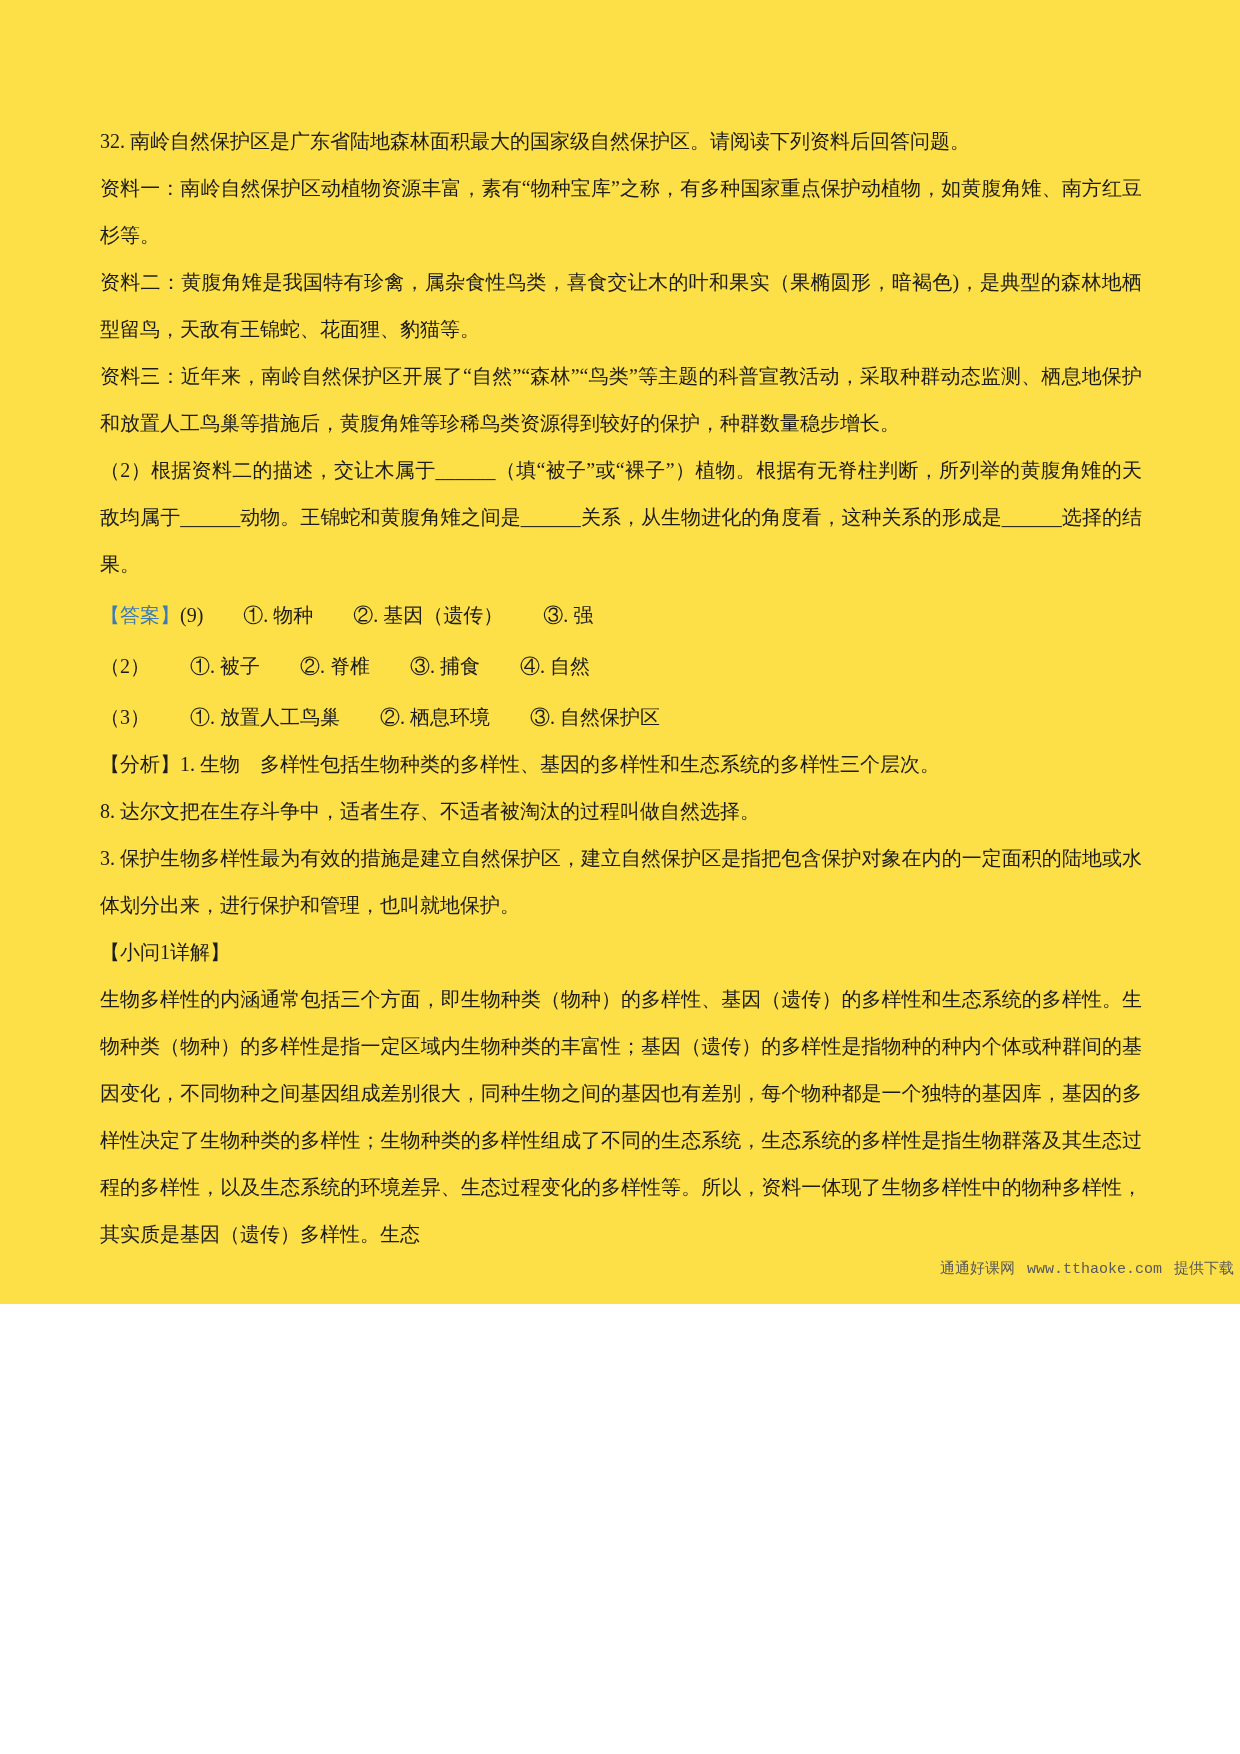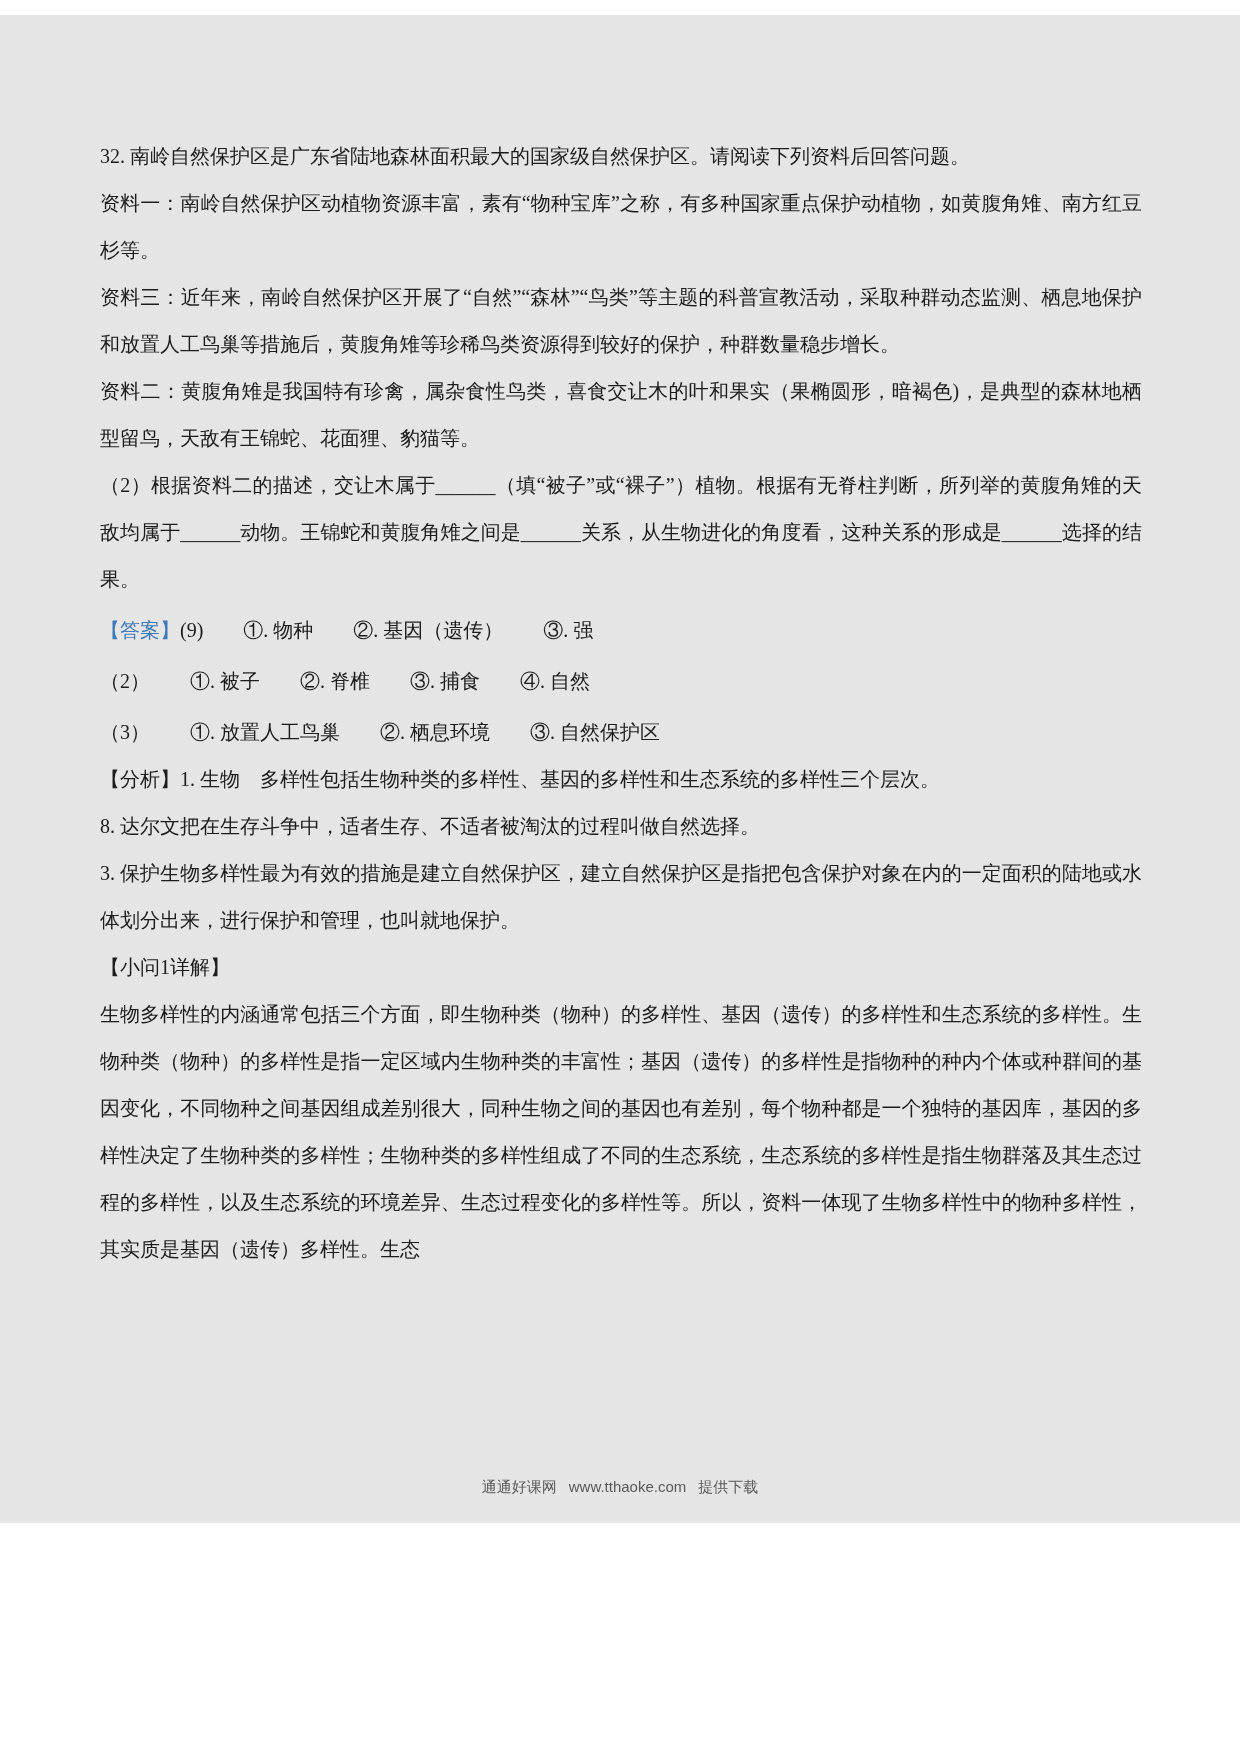--- a/index.html
+++ b/index.html
@@ -8,61 +8,60 @@
     background: #ffffff;
   }
   body {
     width: 1240px;
     font-family: "Liberation Serif", "DejaVu Serif", serif;
     color: #1c1c1c;
   }
   .page {
     position: relative;
     width: 1240px;
-    height: 1508px;
+    height: 1304px;
     box-sizing: border-box;
     padding: 118px 98px 90px 100px;
-    background: #e5e5e5;
+    background: #fde047;
     overflow: hidden;
-    margin-top: 15px;
   }
   .content p {
     margin: 0;
     font-size: 20px;
     line-height: 2.35;
     text-align: justify;
     word-break: break-all;
   }
   .content p.answer-line { margin-top: 4px; }
   .label-blue { color: #3d7ab8; }
   .footer {
     position: absolute;
     left: 0;
     bottom: 26px;
     width: 100%;
-    text-align: center;
+    text-align: right;
     font-size: 15px;
     color: #595959;
-    font-family: Liberation Sans, sans-serif;
+    font-family: Liberation Mono, monospace;
   }
   .footer span { margin: 0 6px; }
 </style>
 </head>
 <body>
 
 <div class="page">
   <div class="content">
 
     <p>32. 南岭自然保护区是广东省陆地森林面积最大的国家级自然保护区。请阅读下列资料后回答问题。</p>
 
     <p>资料一：南岭自然保护区动植物资源丰富，素有“物种宝库”之称，有多种国家重点保护动植物，如黄腹角雉、南方红豆杉等。</p>
 
+    <p>资料二：黄腹角雉是我国特有珍禽，属杂食性鸟类，喜食交让木的叶和果实（果椭圆形，暗褐色)，是典型的森林地栖型留鸟，天敌有王锦蛇、花面狸、豹猫等。</p>
+
     <p>资料三：近年来，南岭自然保护区开展了“自然”“森林”“鸟类”等主题的科普宣教活动，采取种群动态监测、栖息地保护和放置人工鸟巢等措施后，黄腹角雉等珍稀鸟类资源得到较好的保护，种群数量稳步增长。</p>
-
-    <p>资料二：黄腹角雉是我国特有珍禽，属杂食性鸟类，喜食交让木的叶和果实（果椭圆形，暗褐色)，是典型的森林地栖型留鸟，天敌有王锦蛇、花面狸、豹猫等。</p>
 
 
     <p>（2）根据资料二的描述，交让木属于______（填“被子”或“裸子”）植物。根据有无脊柱判断，所列举的黄腹角雉的天敌均属于______动物。王锦蛇和黄腹角雉之间是______关系，从生物进化的角度看，这种关系的形成是______选择的结果。</p>
 
 
     <p class="answer-line"><span class="label-blue">【答案】</span><span>(9)　　①. 物种　　②. 基因（遗传）　　③. 强</span></p>
 
     <p class="answer-line">（2）　　①. 被子　　②. 脊椎　　③. 捕食　　④. 自然</p>
 
     <p class="answer-line">（3）　　①. 放置人工鸟巢　　②. 栖息环境　　③. 自然保护区</p>

